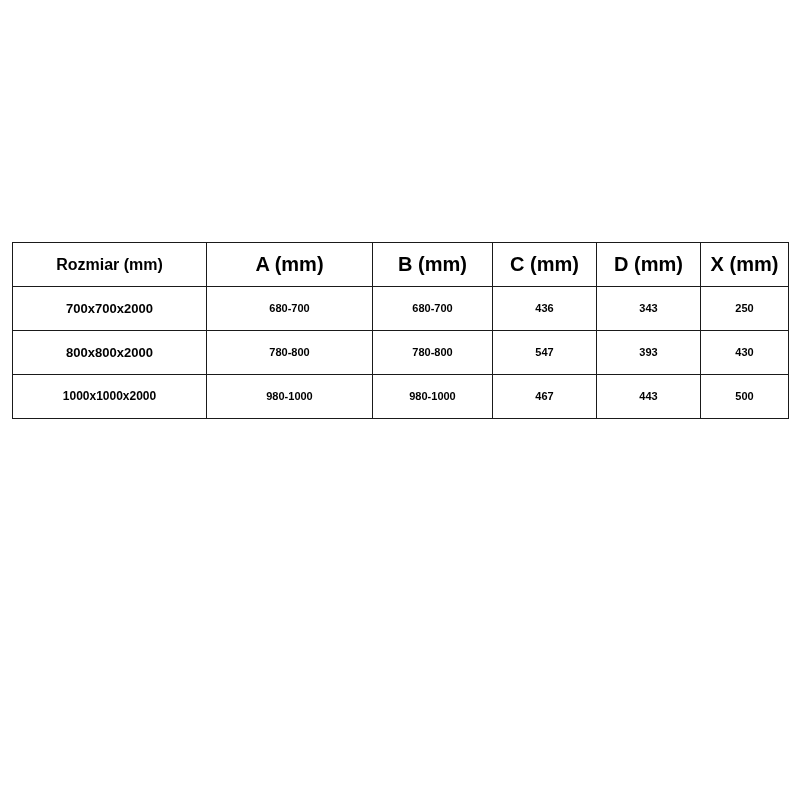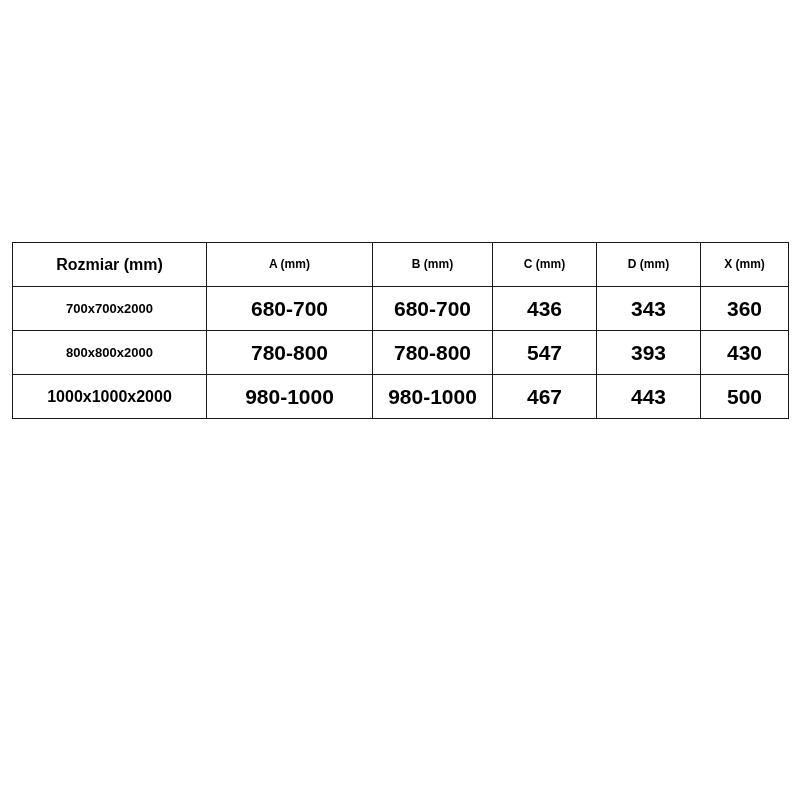--- a/index.html
+++ b/index.html
@@ -49,33 +49,33 @@
   }
   
   col.c0 { width: 194px; }
   col.c1 { width: 166px; }
   col.c2 { width: 120px; }
   col.c3 { width: 104px; }
   col.c4 { width: 104px; }
   col.c5 { width: 88px; }
 
   table.spec thead th {
-    font-size: 12px;
+    font-size: 20px;
   }
   table.spec thead th.first {
     font-size: 16px;
   }
   table.spec tbody td {
-    font-size: 21px;
+    font-size: 11px;
   }
   table.spec tbody td.first {
     font-size: 13px;
   }
   table.spec tbody td.small {
-    font-size: 16px;
+    font-size: 12px;
     margin-left: 48px;
   }
 </style>
 </head>
 <body>
 
 <div class="sheet">
   <div class="table-wrap">
     <table class="spec">
       <colgroup>
@@ -96,21 +96,21 @@
           <th>X (mm)</th>
         </tr>
       </thead>
       <tbody>
         <tr>
           <td class="first">700x700x2000</td>
           <td>680-700</td>
           <td>680-700</td>
           <td>436</td>
           <td>343</td>
-          <td>360</td>
+          <td>250</td>
         </tr>
         <tr>
           <td class="first">800x800x2000</td>
           <td>780-800</td>
           <td>780-800</td>
           <td>547</td>
           <td>393</td>
           <td>430</td>
         </tr>
         <tr>

